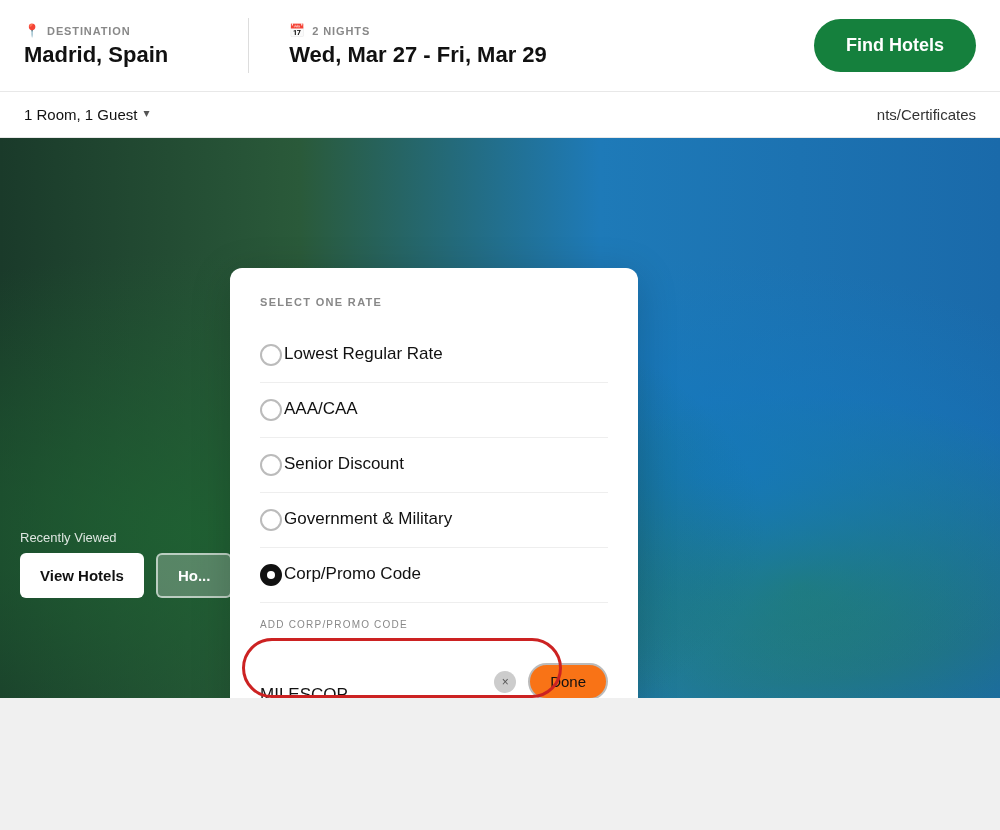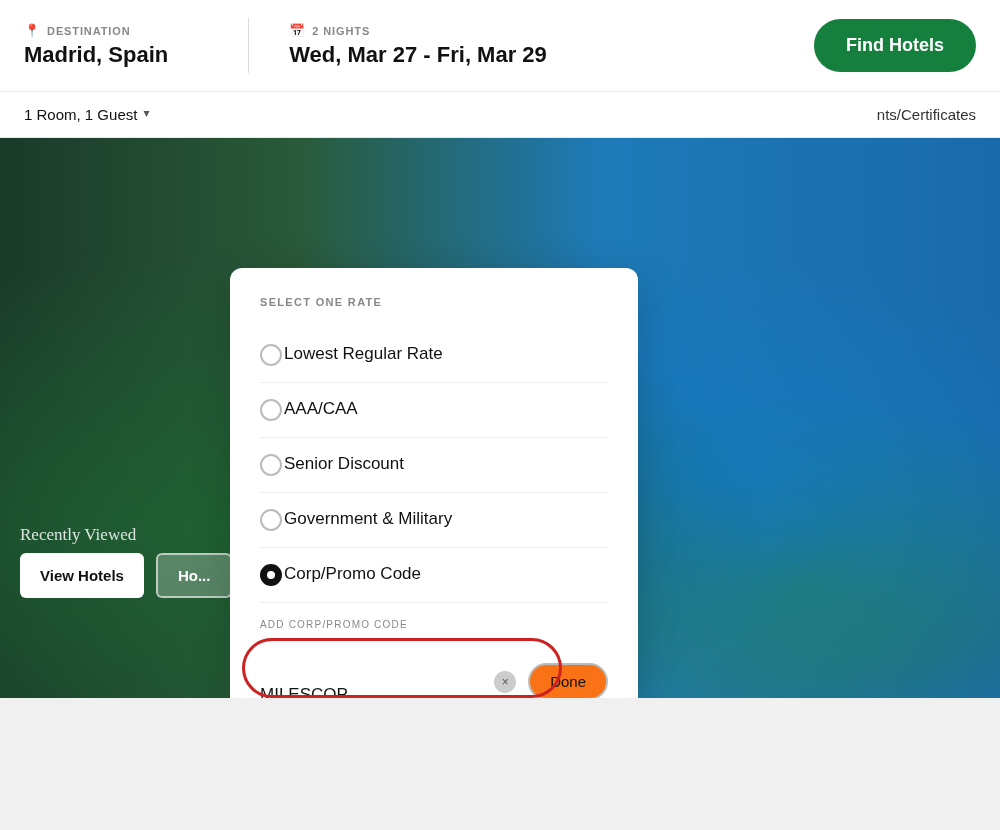--- a/index.html
+++ b/index.html
@@ -128,24 +128,23 @@
     }
 
     .hero-content {
       position: absolute;
       bottom: 100px;
       left: 20px;
       color: #fff;
       z-index: 2;
     }
     .hero-recently-viewed {
-      font-size: 17px;
+      font-size: 13px;
       color: rgba(255,255,255,0.85);
       margin-bottom: 8px;
-      font-family: Liberation Serif, serif;
     }
     .hero-hotel-name {
       font-size: 32px;
       font-weight: 700;
       color: #fff;
       line-height: 1.2;
       margin-bottom: 20px;
       max-width: 210px;
     }
     .hero-buttons {

